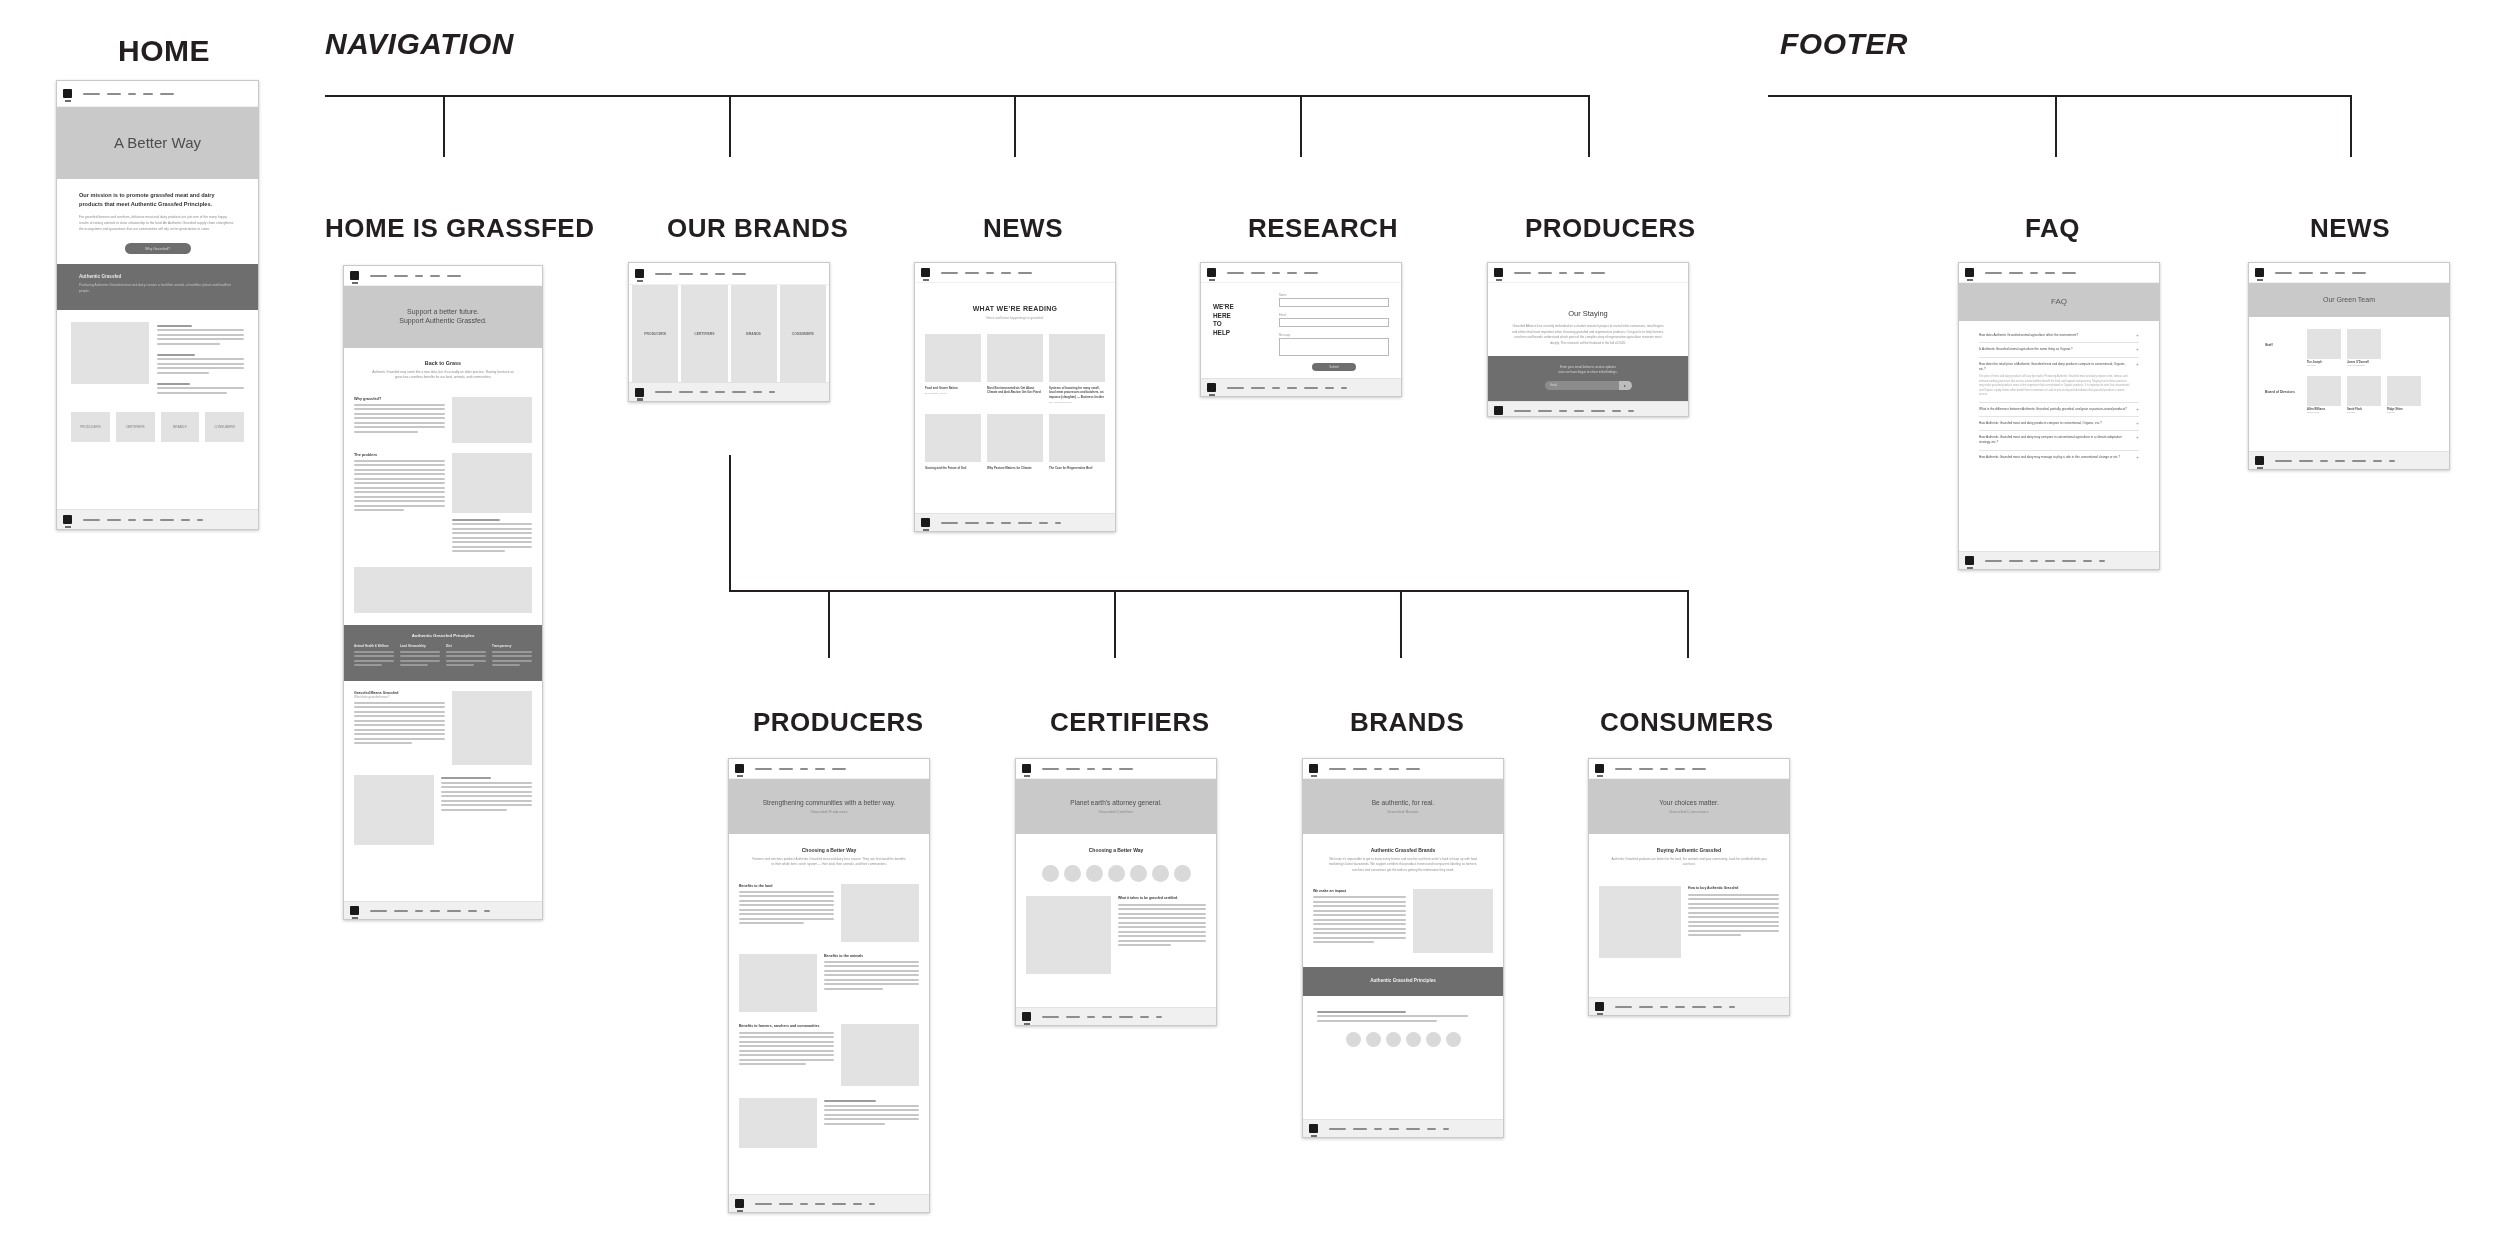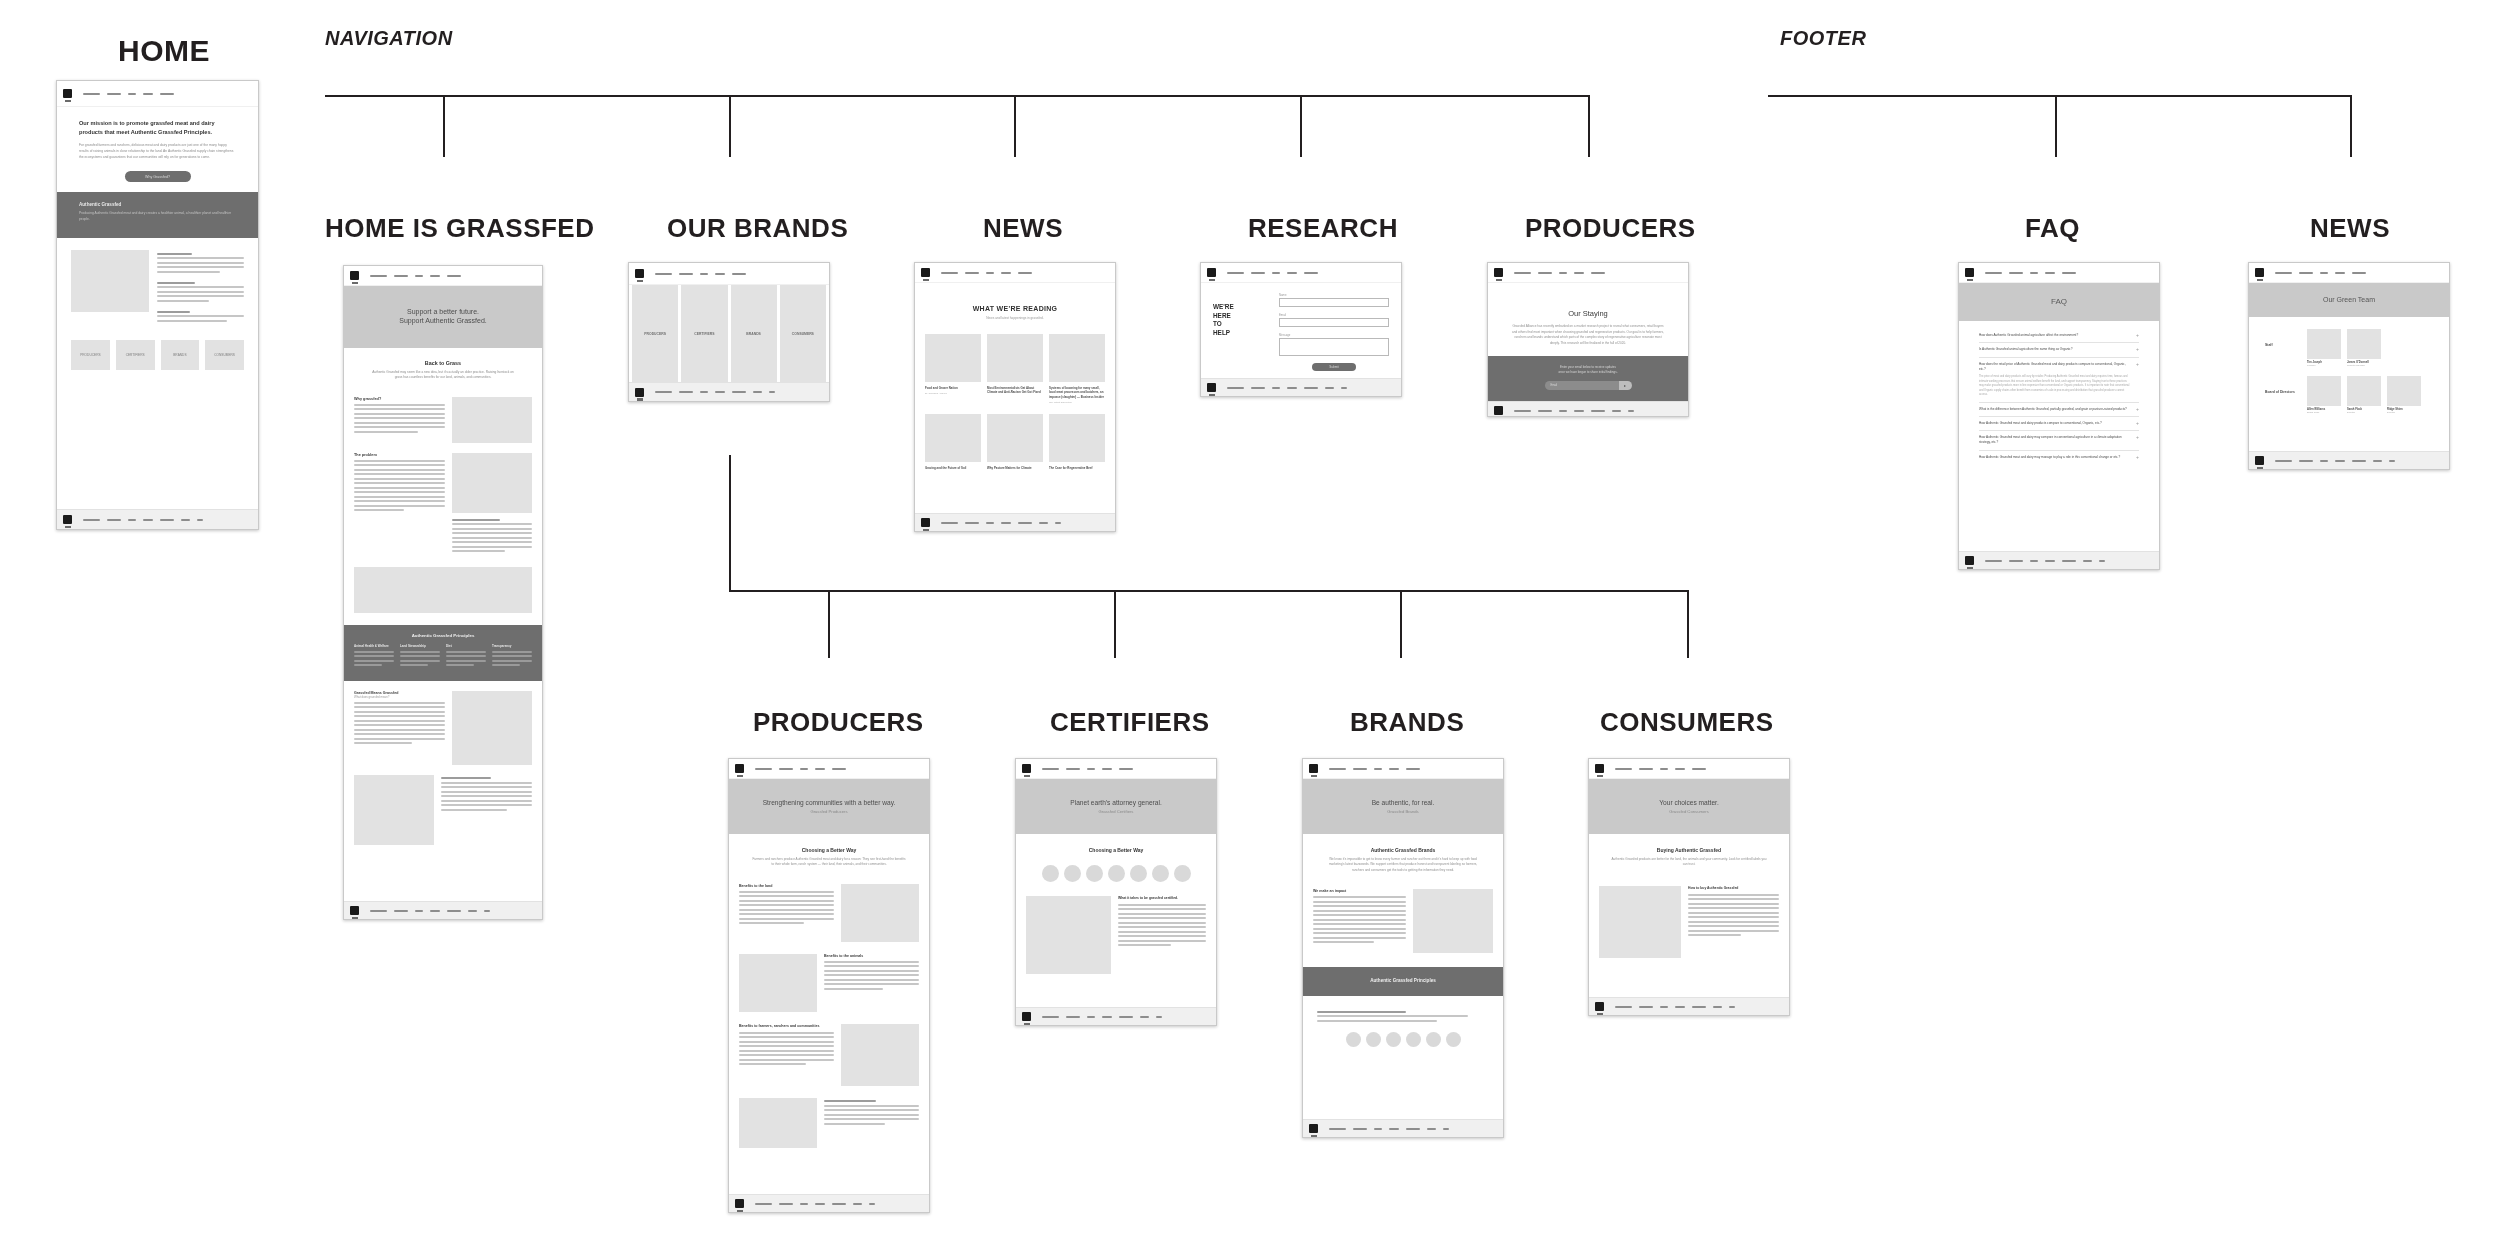--- a/index.html
+++ b/index.html
@@ -9,21 +9,21 @@
     font-family:"Liberation Sans", sans-serif; color:#2b2b2b;
   }
   .stage { position:absolute; inset:0; }
 
   
   .sec-title {
     position:absolute; font-weight:bold; letter-spacing:.5px;
     color:#231f20; white-space:nowrap;
   }
   .sec-title.big  { font-size:30px; }
-  .sec-title.ital { font-style:italic; font-size:20px; }
+  .sec-title.ital { font-style:italic; font-size:30px; }
   .sec-title.node { font-size:26px; font-weight:bold; }
 
   
   .ln { position:absolute; background:#231f20; }
   .ln.h { height:2px; }
   .ln.v { width:2px; }
 
   
   .wf {
     position:absolute; background:#ffffff;
@@ -115,20 +115,23 @@
       <div class="wnav" style="height:26px;">
         <div class="wlogo"></div>
         <div class="wnav-links">
           <i class="nl1"></i>
             <i class="nl2"></i>
             <i class="nl3"></i>
             <i class="nl4"></i>
             <i class="nl5"></i>
         </div>
       </div>
+      <div class="hero" style="height:72px;">
+        <div class="h-t" style="font-size:15px;">A Better Way</div>
+      </div>
       <div style="padding:12px 22px 10px;">
         <div style="font-size:5.6px; line-height:1.55; color:#333; font-weight:600;">Our mission is to promote grassfed meat and dairy products that meet Authentic Grassfed Principles.</div>
         <div style="font-size:3.3px; line-height:1.7; color:#8b8b8b; margin-top:7px;">For grassfed farmers and ranchers, delicious meat and dairy products are just one of the many happy results of raising animals in close relationship to the land. An Authentic Grassfed supply chain strengthens the ecosystems and guarantees that our communities will rely on for generations to come.</div>
         <div class="pill" style="width:66px;height:11px;margin:11px auto 0; display:flex;align-items:center;justify-content:center;">
           <span style="font-size:3.6px;color:#d9d9d9;">Why Grassfed?</span>
         </div>
       </div>
       <div class="dark-band" style="padding:10px 22px 16px;">
         <div style="font-size:4.6px;color:#e8e8e8;font-weight:700;">Authentic Grassfed</div>
         <div style="font-size:3.3px;line-height:1.7;color:#c3c3c3;margin-top:4px;">Producing Authentic Grassfed meat and dairy creates a healthier animal, a healthier planet and healthier people.</div>

